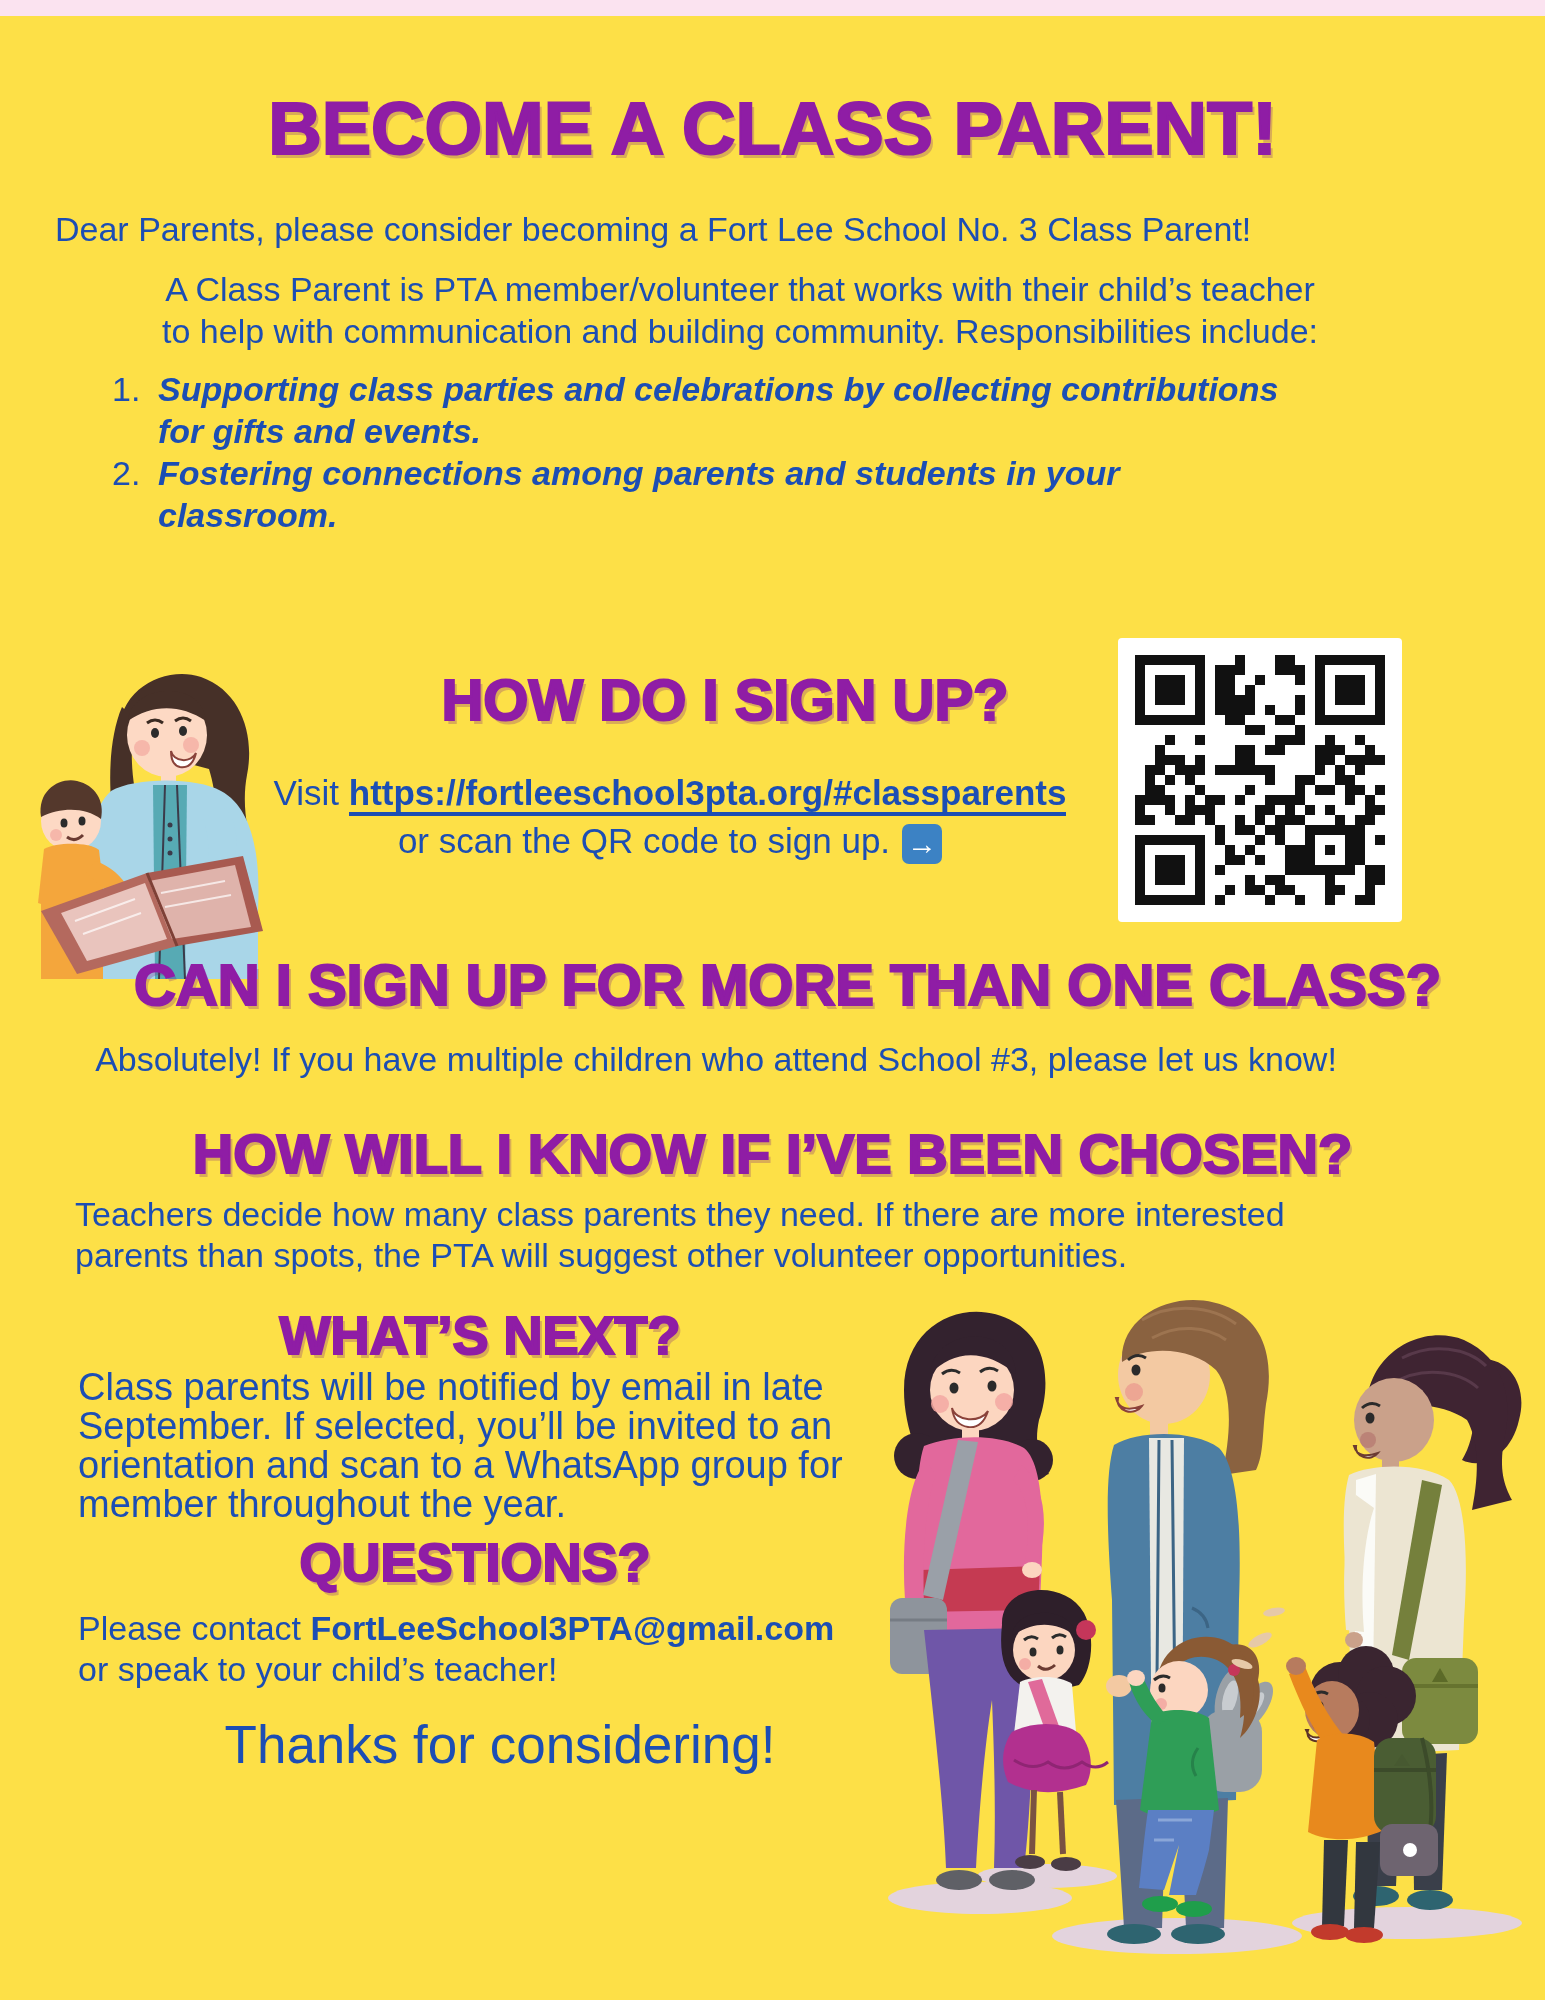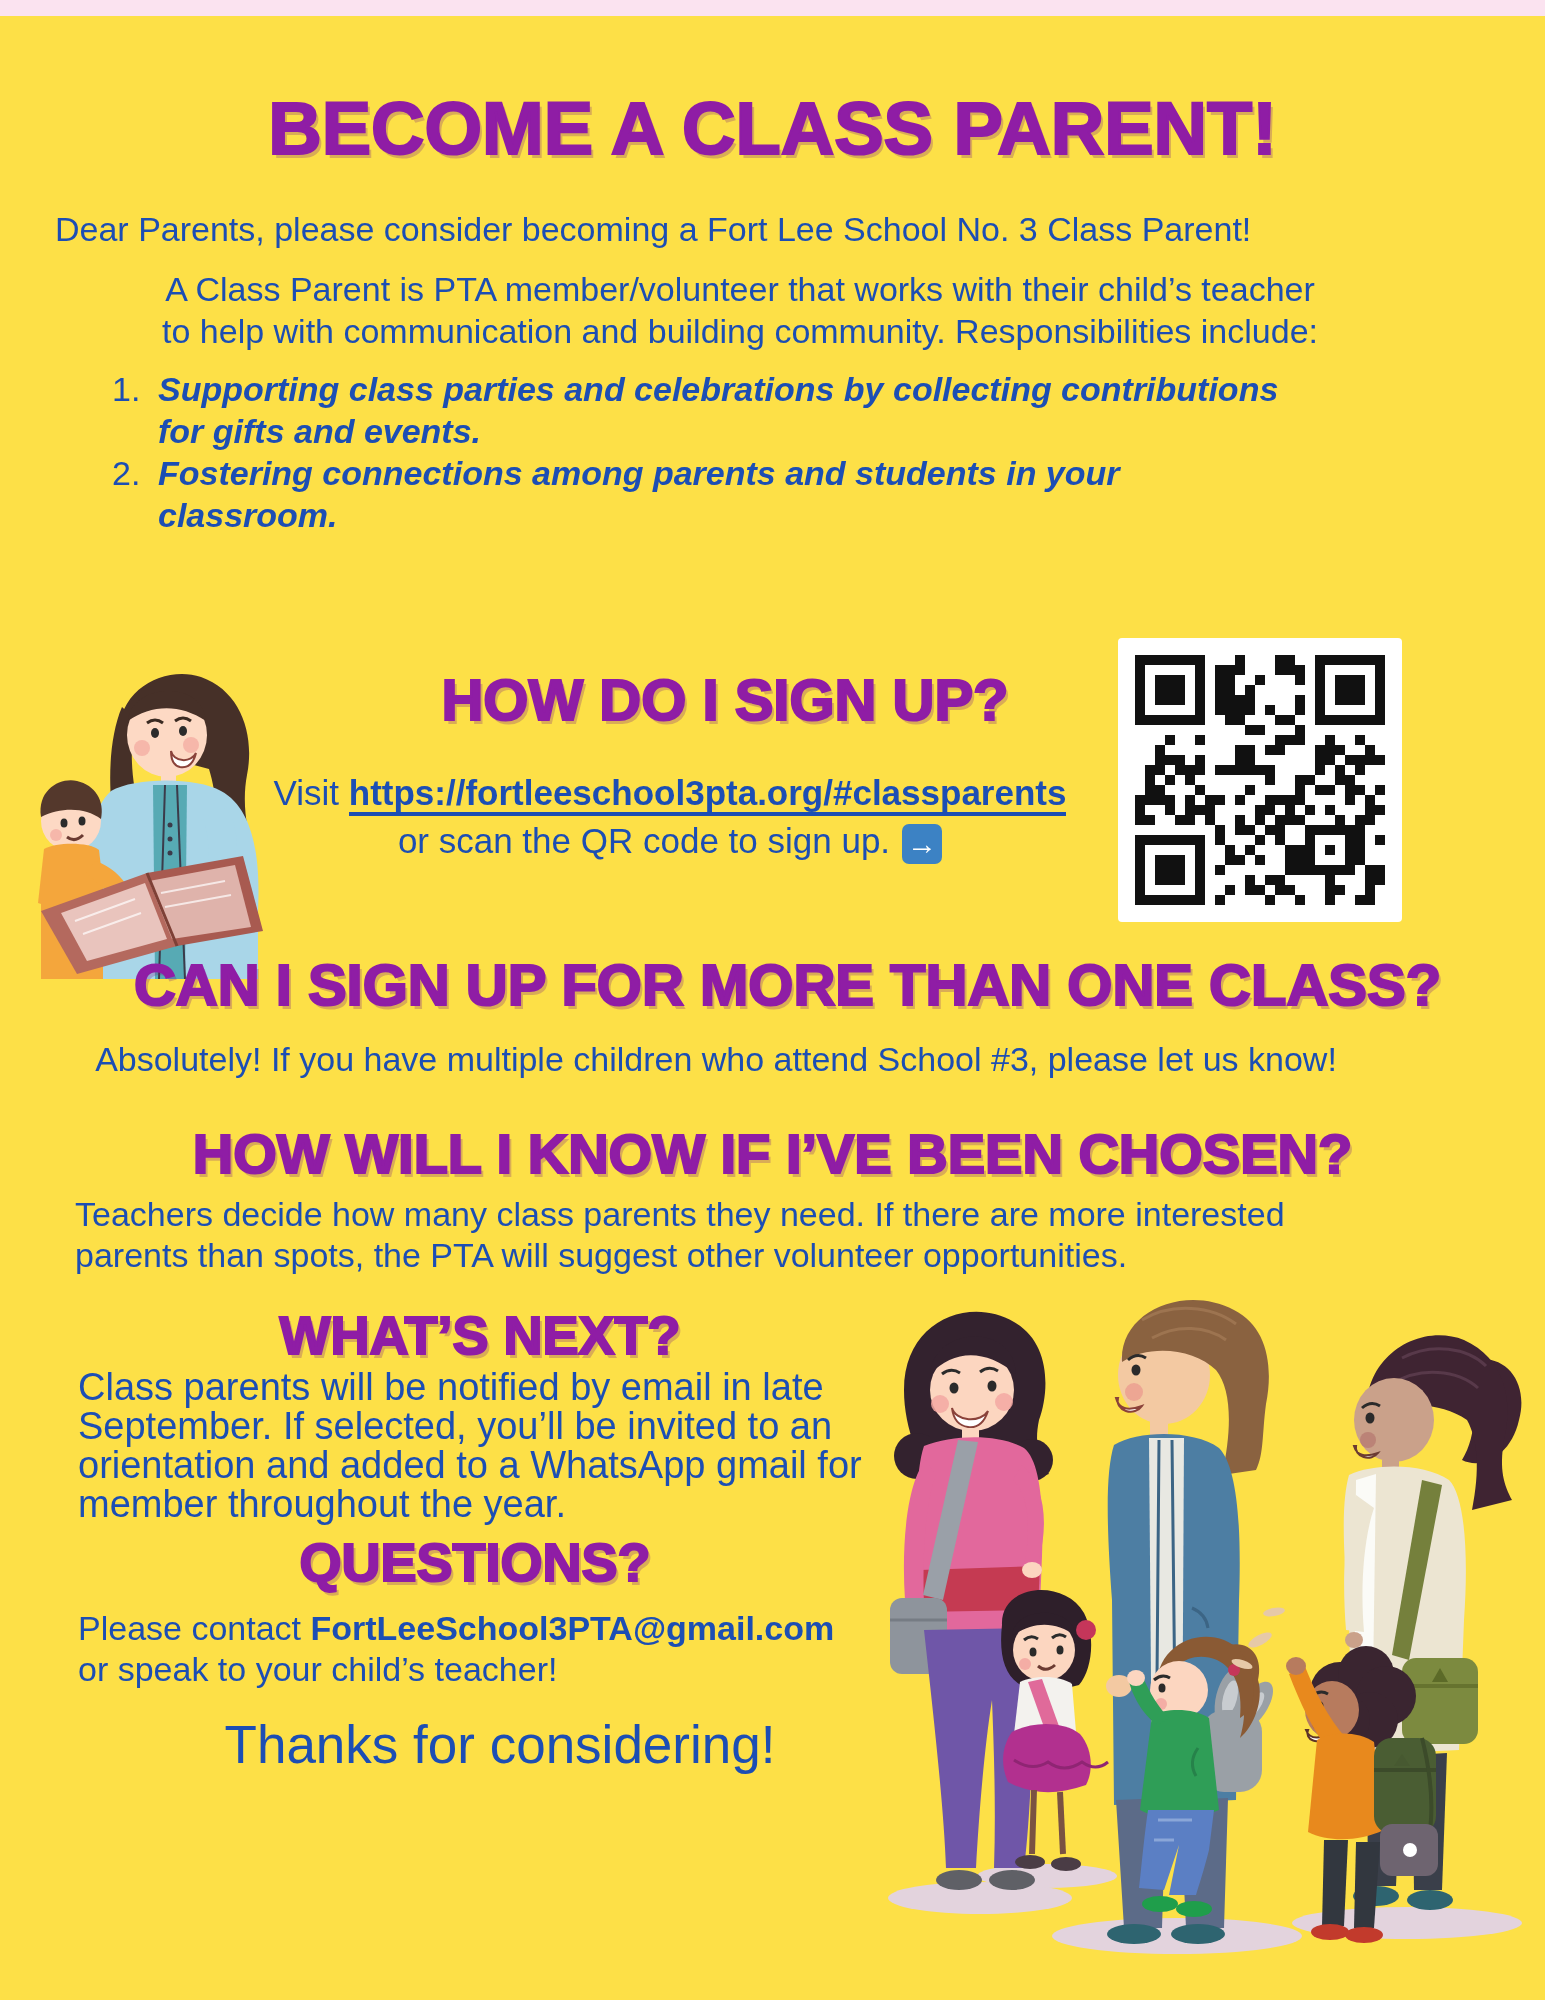--- a/index.html
+++ b/index.html
@@ -334,21 +334,21 @@
   <div class="abs fun-heading center" style="left:0;top:1105px;width:1545px;font-size:56px;">HOW WILL I KNOW IF I’VE BEEN CHOSEN?</div>
   <div class="abs body-text" style="left:75px;top:1178px;line-height:41px;">
     <span class="line">Teachers decide how many class parents they need. If there are more interested</span>
     <span class="line">parents than spots, the PTA will suggest other volunteer opportunities.</span>
   </div>
 
   <div class="abs fun-heading h-small center" style="left:80px;top:1288px;width:800px;">WHAT’S NEXT?</div>
   <div class="abs body-text" style="left:78px;top:1352px;font-size:38px;line-height:39px;">
     <span class="line">Class parents will be notified by email in late</span>
     <span class="line">September. If selected, you’ll be invited to an</span>
-    <span class="line">orientation and added to a WhatsApp gmail for</span>
+    <span class="line">orientation and scan to a WhatsApp group for</span>
     <span class="line">member throughout the year.</span>
   </div>
 
   <div class="abs fun-heading h-small center" style="left:80px;top:1515px;width:790px;">QUESTIONS?</div>
   <div class="abs body-text" style="left:78px;top:1592px;line-height:41px;z-index:1;">
     <span class="line"><span>Please contact </span><span class="email">FortLeeSchool3PTA@gmail.com</span></span>
     <span class="line">or speak to your child’s teacher!</span>
   </div>
 
   <div class="abs thanks center" style="left:150px;top:1698px;width:700px;">Thanks for considering!</div>

